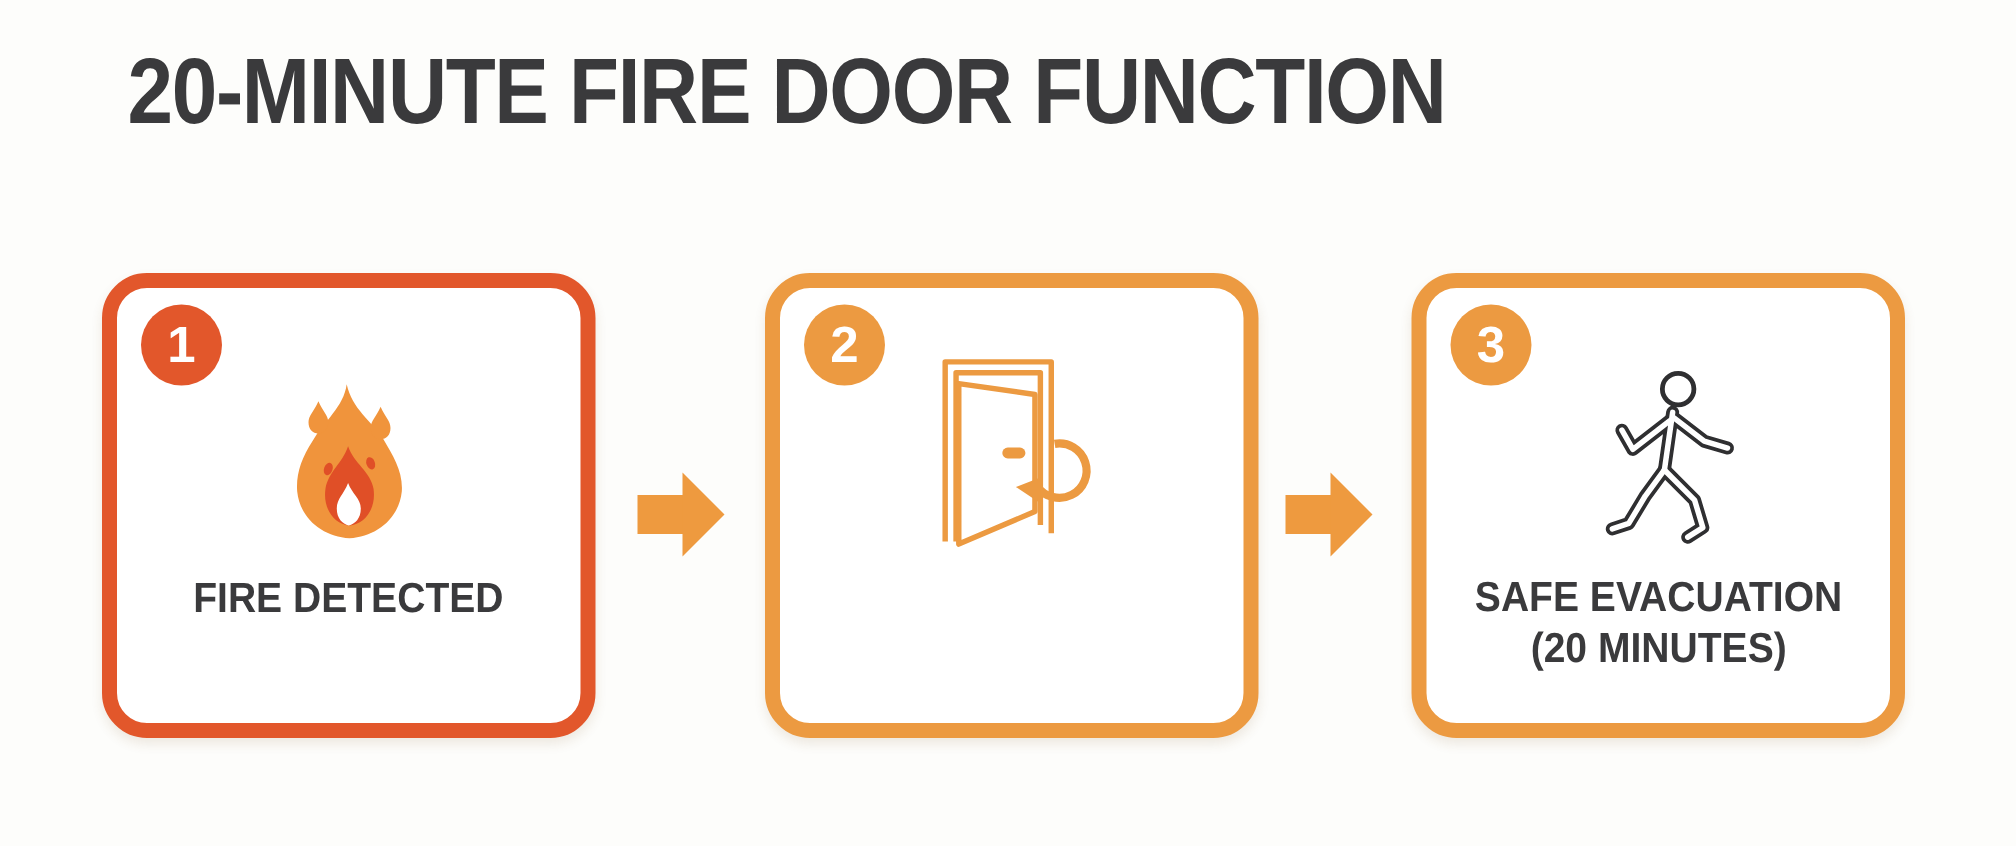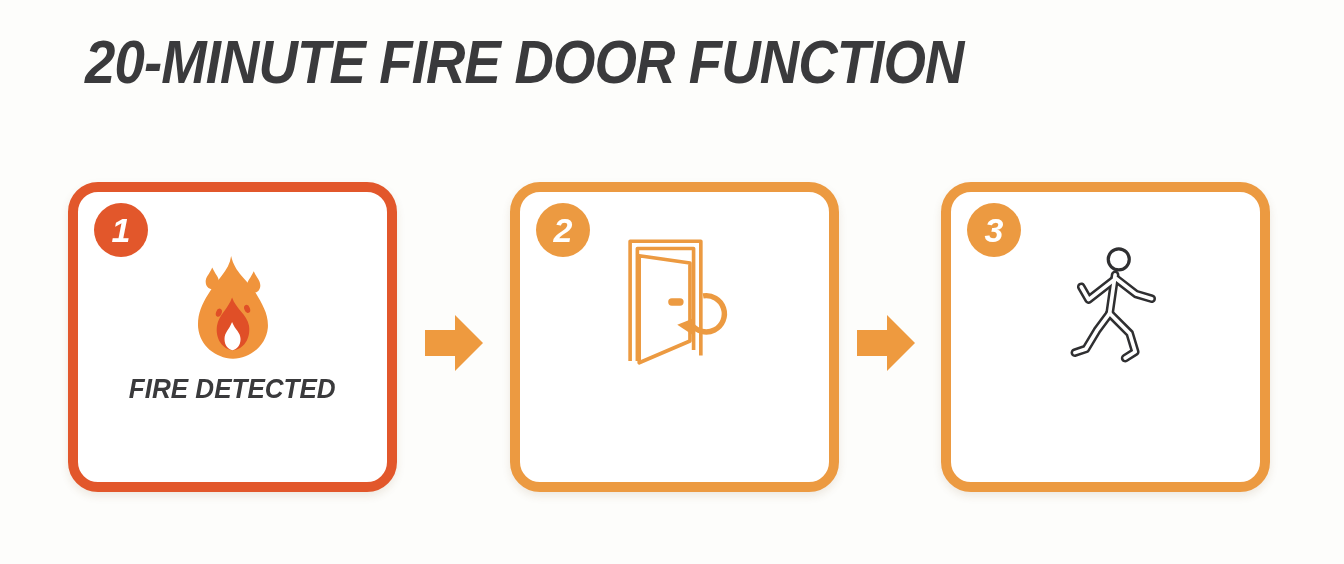--- a/index.html
+++ b/index.html
@@ -1,18 +1,18 @@
 <!DOCTYPE html>
 <html><head>
 <meta charset="utf-8">
 <style>
   * { margin: 0; padding: 0; box-sizing: border-box; }
   html, body { width: 1344px; height: 564px; background: #FDFDFB; overflow: hidden;
     font-family: "Liberation Sans", sans-serif; }
-  .stage { position: relative; width: 1344px; height: 564px; font-style: italic; }
+  .stage { position: relative; width: 1344px; height: 564px; }
 
   .page-title {
     position: absolute; left: 85px; top: 26px;
     font-size: 62px; font-weight: bold; color: #3A3A3C;
     letter-spacing: -1px; transform: scaleX(0.88); transform-origin: left center;
     white-space: nowrap;
   }
 
   .card {
     position: absolute; top: 182px; width: 329px; height: 310px;
@@ -31,21 +31,21 @@
   }
   .card-1 .badge { background: #E2572B; }
 
   .icon-wrap { position: absolute; left: 0; right: 0; display: flex; justify-content: center; }
   .card-1 .icon-wrap { top: 52px; }
   .card-2 .icon-wrap { top: 42px; }
   .card-3 .icon-wrap { top: 50px; }
 
   .label-wrap {
     position: absolute; left: 0; right: 0; top: 180px;
-    display: flex; flex-direction: column; align-items: center; justify-content: flex-start;
+    display: flex; flex-direction: column; align-items: center; justify-content: center;
     text-align: center;
   }
   .card-1 .label-wrap { height: 54px; }
   .card-2 .label-wrap, .card-3 .label-wrap { height: 86px; }
   .label-line {
     font-size: 28px; font-weight: bold; color: #3A3A3C; line-height: 1.22;
     transform: scaleX(0.93); white-space: nowrap;
   }
   .label-line:empty { display: none; }
 
@@ -127,15 +127,19 @@
         <g fill="none" stroke="#FFFFFF" stroke-width="4" stroke-linecap="round" stroke-linejoin="round">
           <path d="M68 36 L62 78"></path>
           <path d="M66 42 L39 63 L31 49"></path>
           <path d="M69 40 L91 57 L108 62"></path>
           <path d="M62 78 L48 97 L36 117 L24 121"></path>
           <path d="M62 78 L84 100 L90 120 L79 127"></path>
         </g>
         <circle cx="72" cy="19" r="11.5" fill="#FFFFFF" stroke="#2F2F31" stroke-width="3.5"></circle>
       </svg>
     </div>
+    <div class="label-wrap">
+      <span class="label-line">SAFE EVACUATION</span>
+      <span class="label-line">(20 MINUTES)</span>
+    </div>
   </div>
 
 </div>
 
 </body></html>

